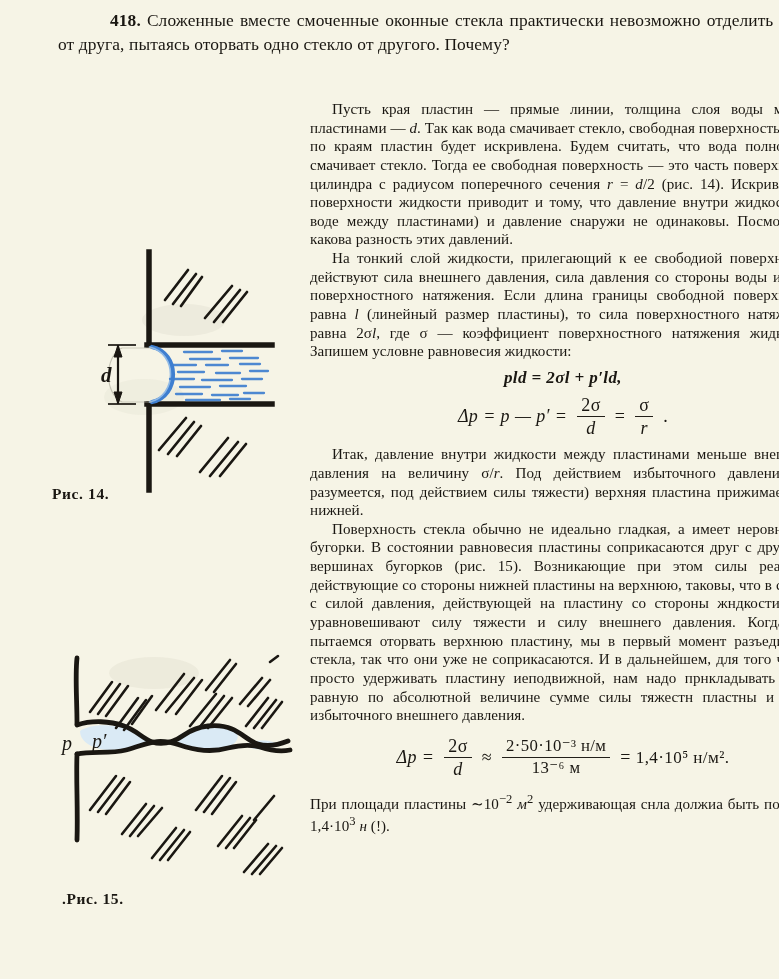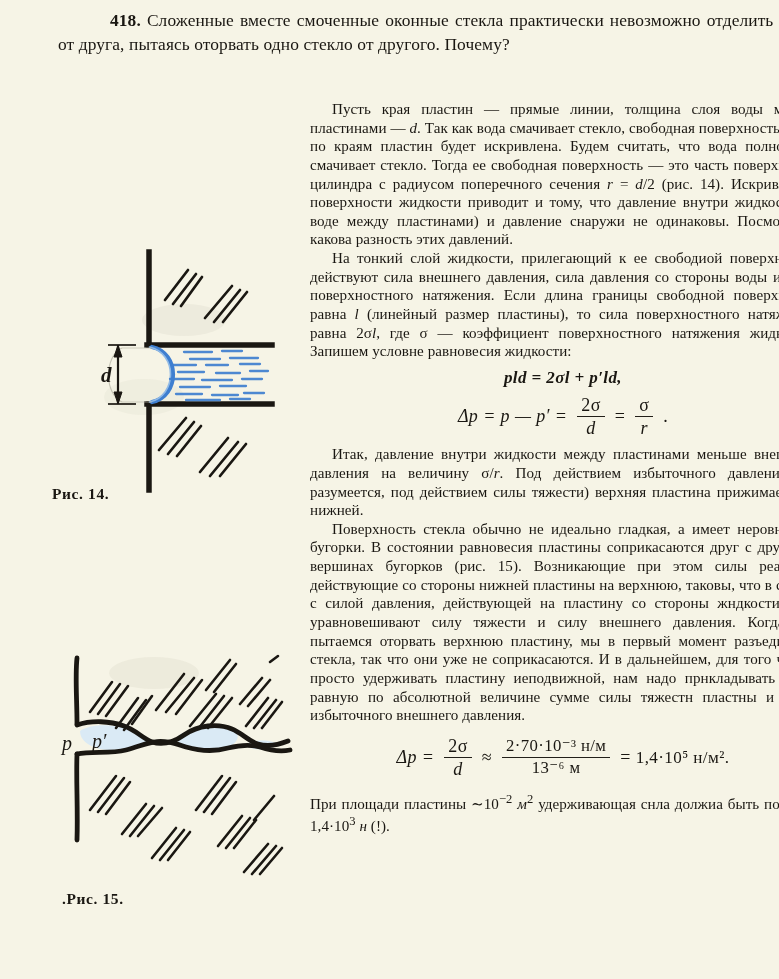--- a/index.html
+++ b/index.html
@@ -300,21 +300,21 @@
 
 
     <div class="formula big" style="margin-top:12px;margin-bottom:12px;">
       <span style="font-style:italic;">Δp =</span>
       <span class="frac">
         <span class="num">2σ</span>
         <span class="den" style="font-style:italic;">d</span>
       </span>
       <span>≈</span>
       <span class="frac">
-        <span class="num" style="font-size:0.93em;">2·70·10⁻³ н/м</span>
+        <span class="num" style="font-size:0.93em;">2·50·10⁻³ н/м</span>
         <span class="den" style="font-size:0.93em;">13⁻⁶ м</span>
       </span>
       <span>=</span>
       <span style="font-size:0.95em;">1,4·10⁵ н/м².</span>
     </div>
 
     <p class="noind">При площади пластины ∼10<sup>−2</sup> <i>м</i><sup>2</sup> удерживающая снла должиа быть порядка 1,4·10<sup>3</sup> <i>н</i> (!).</p>
 
   </div>
 </div>

